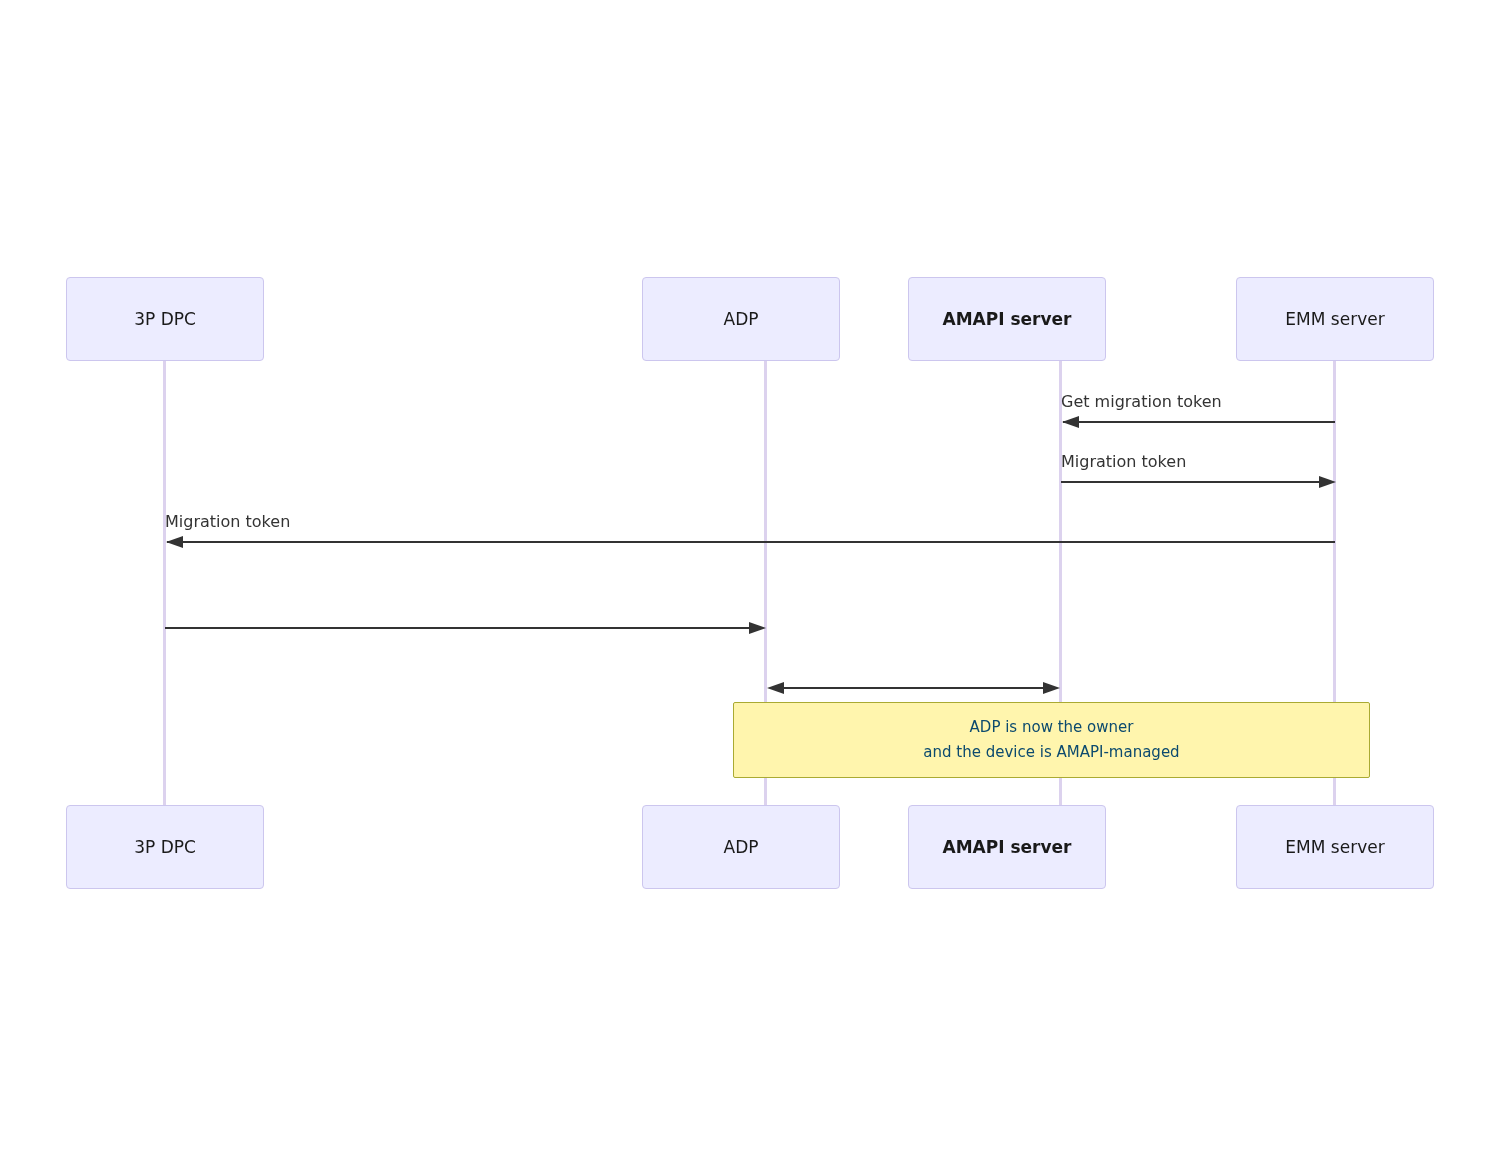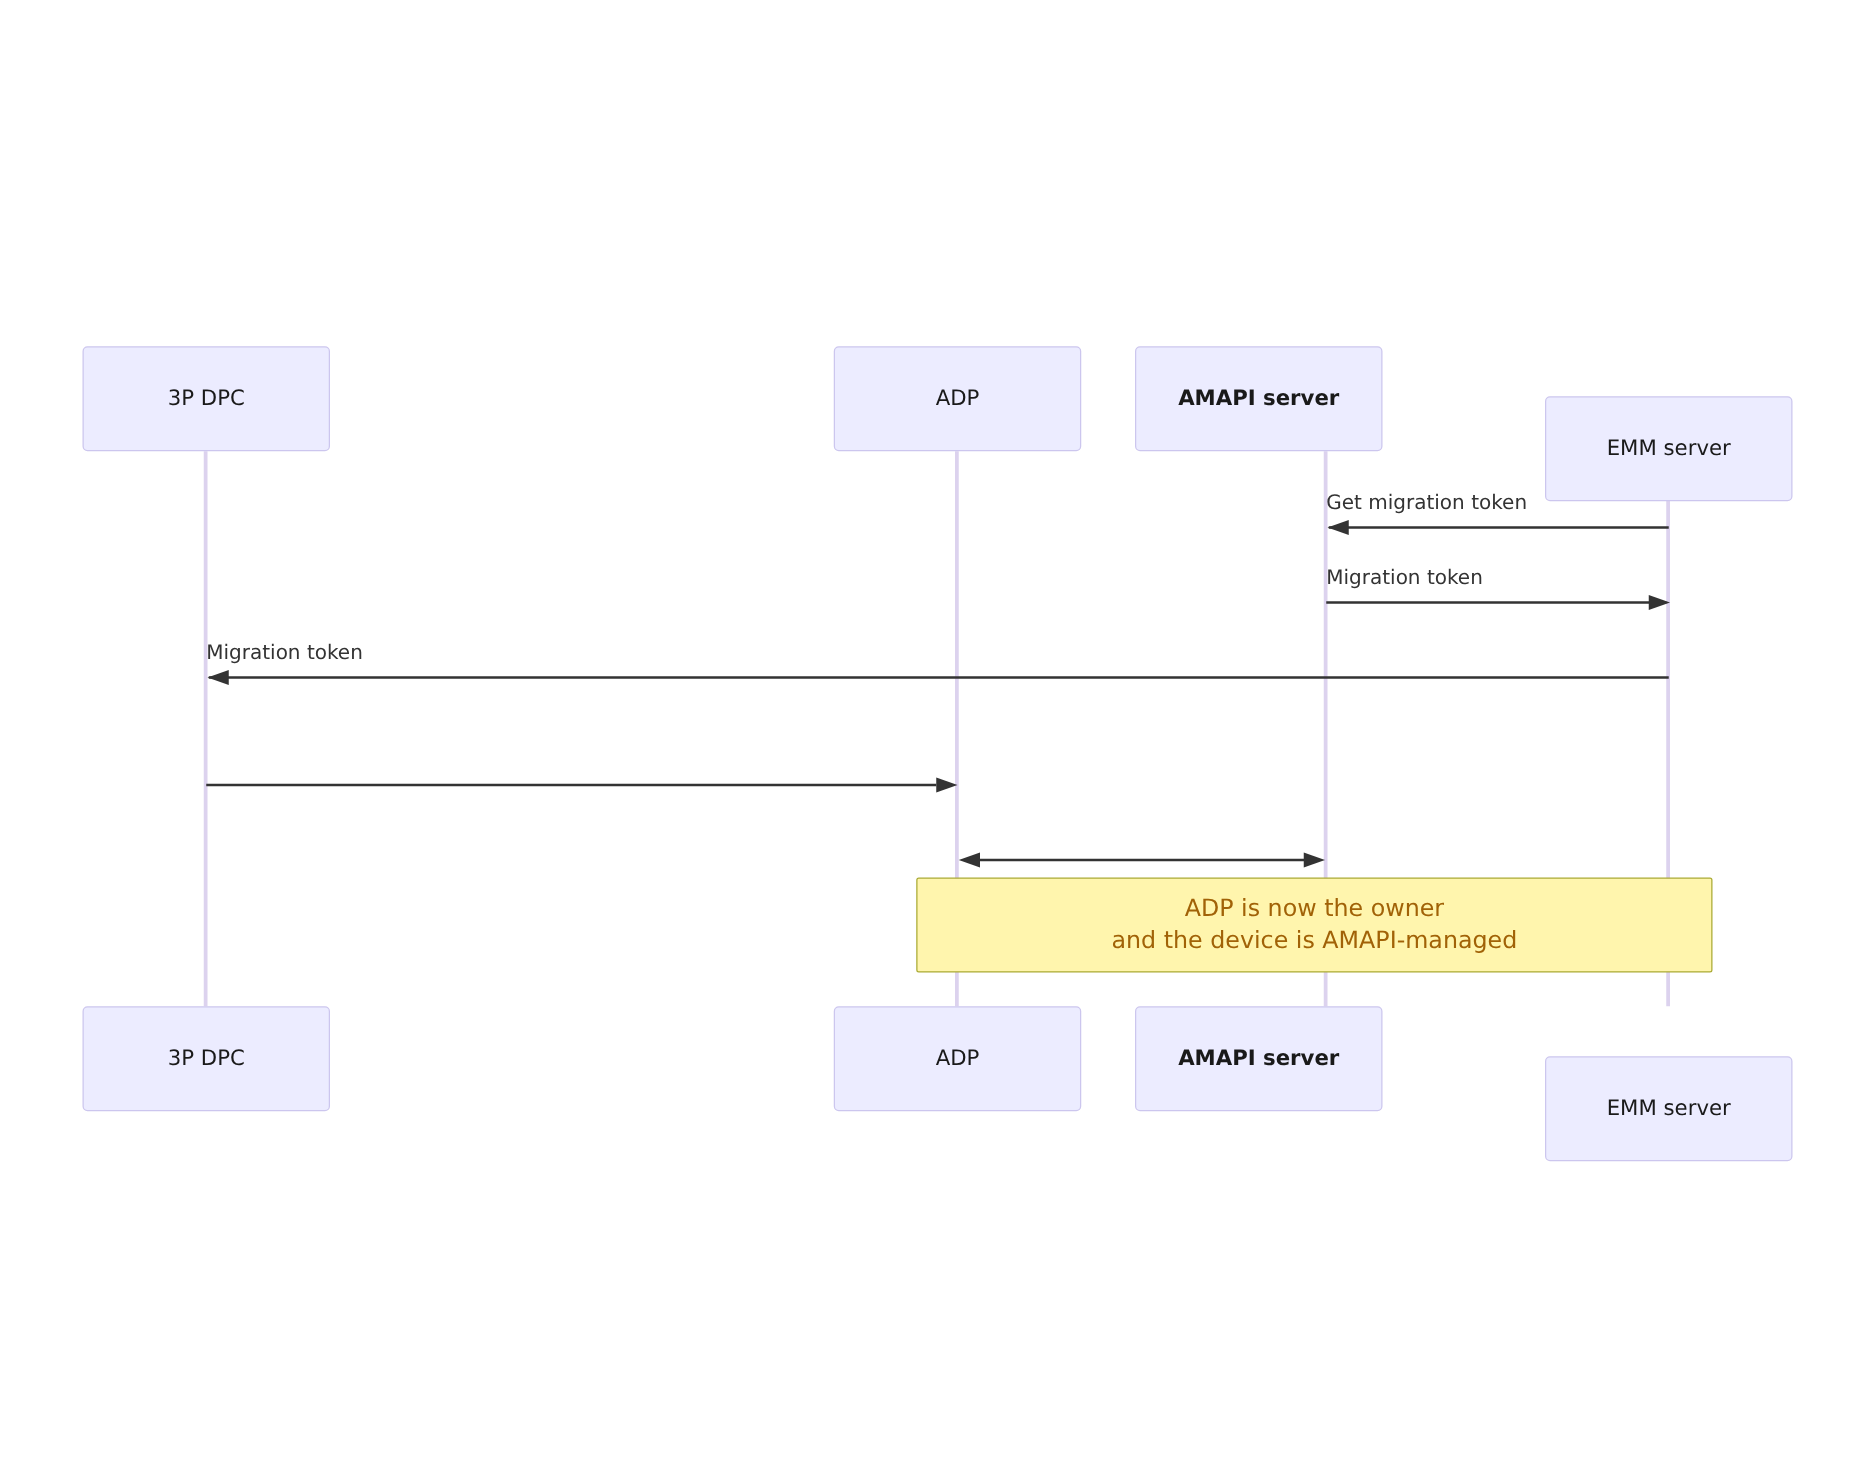--- a/index.html
+++ b/index.html
@@ -28,23 +28,23 @@
     display: flex;
     align-items: center;
     justify-content: center;
     font-size: 17px;
     color: #1a1a1a;
     z-index: 3;
   }
   .actor.row-top    { top: 277px; }
   .actor.row-bottom { top: 805px; }
   .actor.col-1 { left: 66px; }
-  .actor.col-2 { left: 667px; }
+  .actor.col-2 { left: 642px; }
   .actor.col-3 { left: 908px; font-weight: bold; }
-  .actor.col-4 { left: 1236px; margin-top: 40px; }
+  .actor.col-4 { left: 1236px; }
 
   
   .lifeline {
     position: absolute;
     top: 361px;
     height: 444px;
     width: 3px;
     background: #DCD2EE;
     z-index: 1;
   }
@@ -88,23 +88,23 @@
     width: 637px;
     height: 76px;
     background: #FFF5AD;
     border: 1px solid #AAAA33;
     border-radius: 2px;
     box-sizing: border-box;
     display: flex;
     align-items: center;
     justify-content: center;
     text-align: center;
-    font-size: 19px;
+    font-size: 15px;
     line-height: 25px;
-    color: #a16207;
+    color: #0c4a6e;
     white-space: pre-line;
     z-index: 5;
   }
 </style>
 </head>
 <body>
 
 <div id="canvas">
 
   <div class="lifeline col-1"></div>

